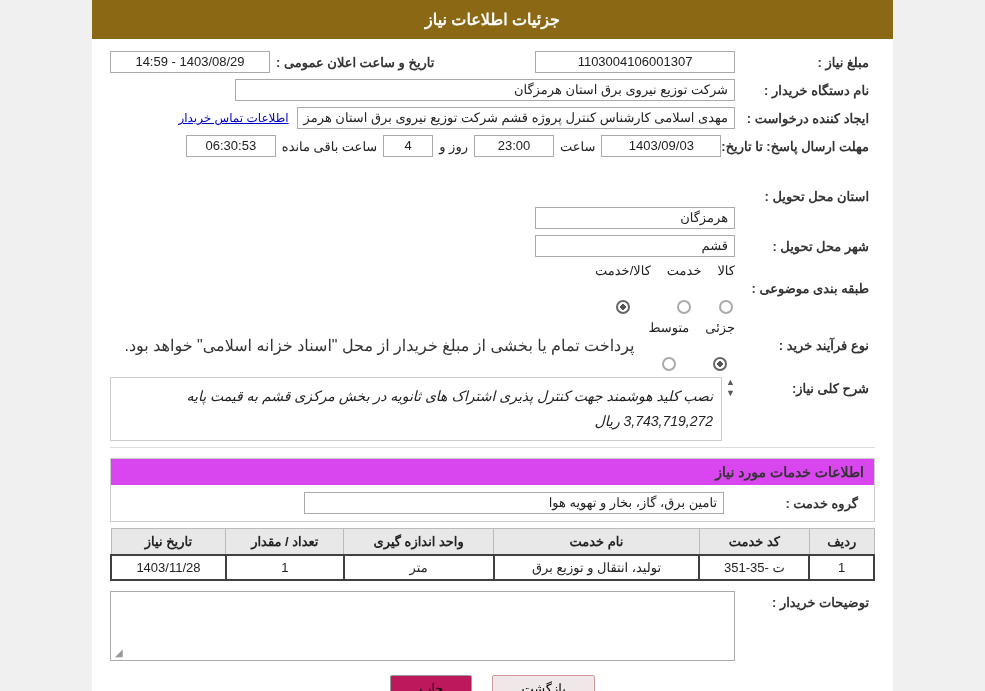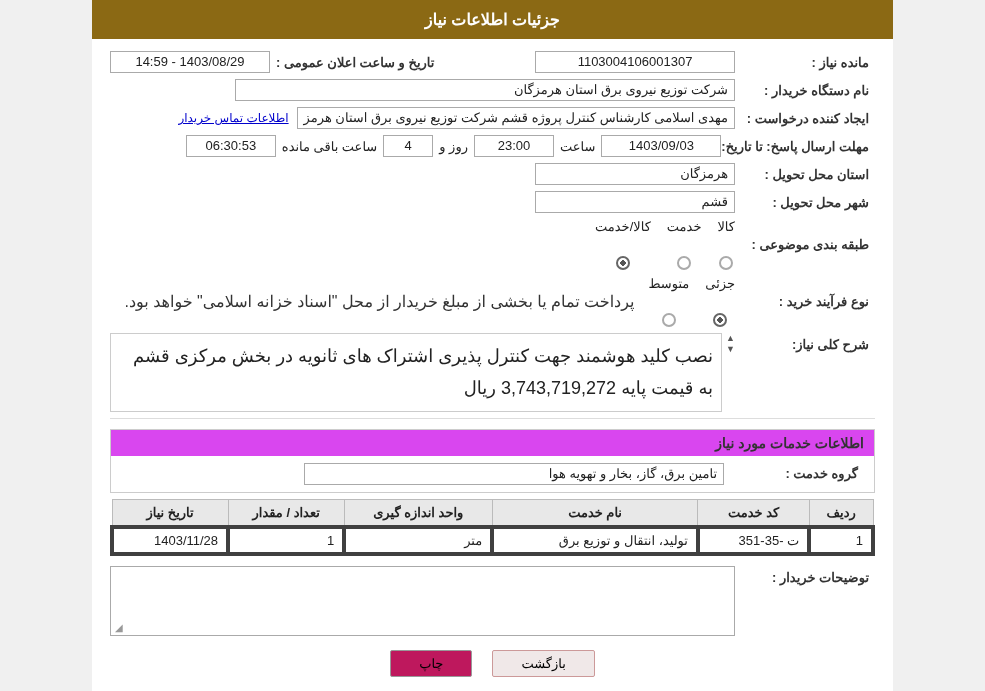--- a/index.html
+++ b/index.html
@@ -117,23 +117,23 @@
       font-size: 13px;
     }
     table.data-table th {
       background: #e8e8e8;
       border: 1px solid #bbb;
       padding: 5px 8px;
       text-align: center;
       font-weight: bold;
     }
     table.data-table td {
-      border: 4px solid #404040;
+      border: 2px solid #404040;
       padding: 4px 8px;
-      text-align: right;
+      text-align: center;
     }
     .buttons-row {
       display: flex;
       justify-content: center;
       gap: 20px;
       margin: 14px 0 8px 0;
     }
     .btn {
       padding: 5px 28px;
       font-size: 13px;
@@ -182,21 +182,21 @@
 
 <div class="page-container">
 
   <div class="header-bar">
     <span>جزئیات اطلاعات نیاز</span>
   </div>
 
   <div class="main-content">
 
     <div class="row">
-      <span class="label">مانده نیاز :</span>
+      <span class="label">مبلغ نیاز :</span>
       <span class="value-box narrow" style="min-width:200px; text-align:center;">1103004106001307</span>
       <span style="flex:1;"></span>
       <span class="label" style="min-width:auto; padding-left:6px;">تاریخ و ساعت اعلان عمومی :</span>
       <span class="value-box date" style="min-width:160px; text-align:center;">1403/08/29 - 14:59</span>
     </div>
 
     <div class="row">
       <span class="label">نام دستگاه خریدار :</span>
       <span class="value-box wide" style="min-width:500px;">شرکت توزیع نیروی برق استان هرمزگان</span>
     </div>
@@ -213,21 +213,21 @@
       <span style="margin: 0 6px;">ساعت</span>
       <span class="value-box narrow" style="min-width:80px; text-align:center;">23:00</span>
       <span style="margin: 0 6px;">روز و</span>
       <span class="value-box" style="min-width:50px; text-align:center;">4</span>
       <span style="margin: 0 6px;">ساعت باقی مانده</span>
       <span class="value-box narrow" style="min-width:90px; text-align:center;">06:30:53</span>
     </div>
 
     <div class="row">
       <span class="label">استان محل تحویل :</span>
-      <span class="value-box narrow" style="min-width:200px;">هرمزگان</span>
+      <span class="value-box narrow" style="min-width:200px;margin-top:44px;">هرمزگان</span>
     </div>
 
     <div class="row">
       <span class="label">شهر محل تحویل :</span>
       <span class="value-box narrow" style="min-width:200px;">قشم</span>
     </div>
 
     <div class="row">
       <span class="label">طبقه بندی موضوعی :</span>
       <div class="radio-group">
@@ -261,21 +261,21 @@
       <span style="margin-right:14px; font-size:16px; color:#333;">پرداخت تمام یا بخشی از مبلغ خریدار از محل "اسناد خزانه اسلامی" خواهد بود.</span>
     </div>
 
     <div class="row" style="align-items:flex-start;">
       <span class="label" style="padding-top:4px;">شرح کلی نیاز:</span>
       <div style="display:flex; align-items:flex-start; flex:1;">
         <div class="scroll-arrows">
           <span class="scroll-arrow">▲</span>
           <span class="scroll-arrow">▼</span>
         </div>
-        <div class="narration-box" style="font-size:18px; min-height:50px;">نصب کلید هوشمند جهت کنترل پذیری اشتراک های ثانویه در بخش مرکزی قشم به قیمت پایه 3,743,719,272 ریال</div>
+        <div class="narration-box" style="font-size:14px; min-height:50px;font-style:italic;">نصب کلید هوشمند جهت کنترل پذیری اشتراک های ثانویه در بخش مرکزی قشم به قیمت پایه 3,743,719,272 ریال</div>
       </div>
     </div>
 
     <hr class="separator">
 
     <div class="section-title">اطلاعات خدمات مورد نیاز</div>
 
     <div class="row" style="border: 1px solid #ccc; border-top: none; padding: 7px 10px;">
       <span class="label">گروه خدمت :</span>
       <span class="value-box" style="min-width:420px;">تامین برق، گاز، بخار و تهویه هوا</span>

